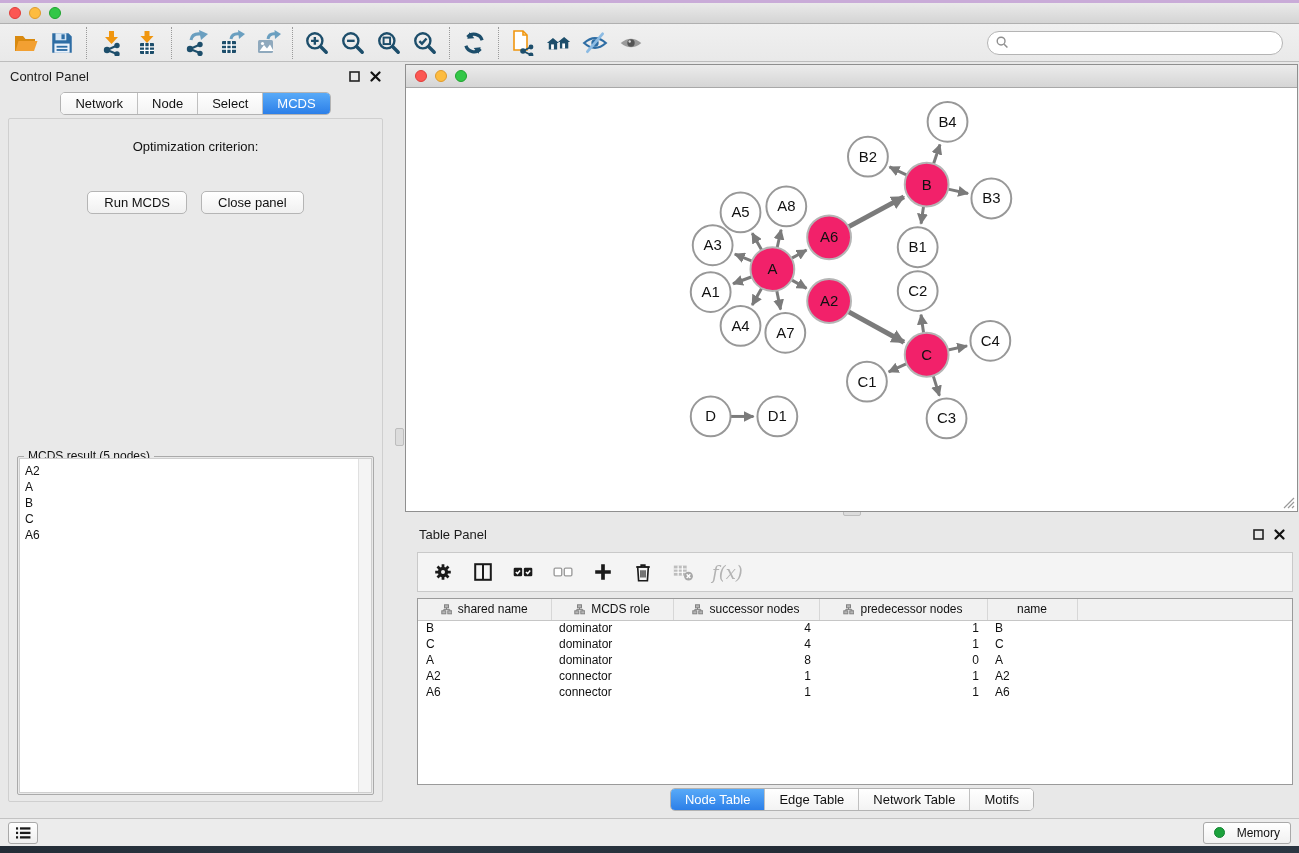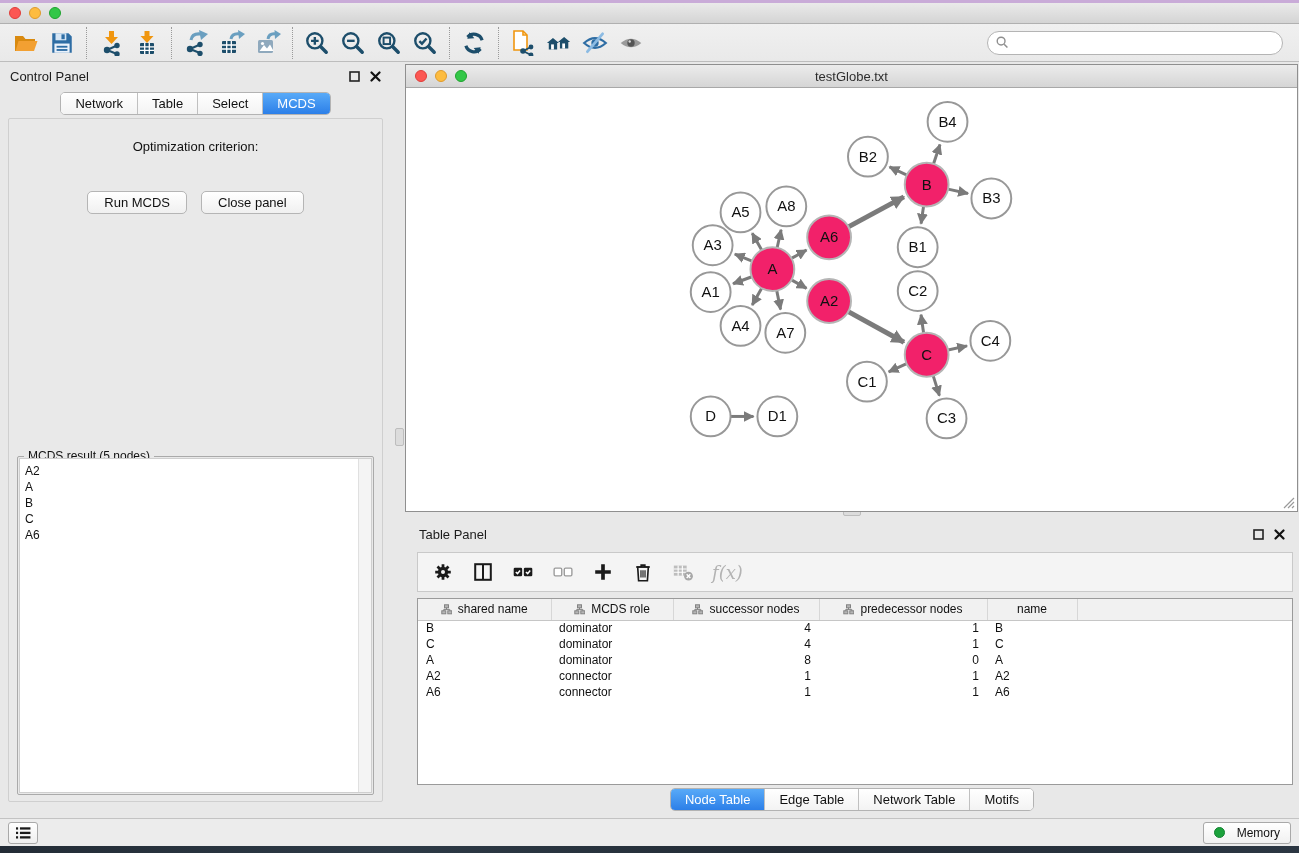--- a/index.html
+++ b/index.html
@@ -279,21 +279,21 @@
       <span class="pbtn">
         <svg viewBox="0 0 11 11">
             <path d="M1.5 1.5l8 8M9.5 1.5l-8 8" stroke="#111" stroke-width="2.2" stroke-linecap="round"></path>
           </svg>
       </span>
     </span>
   </div>
   <div class="tabrow">
     <div class="seg" id="cp-tabs">
         <div class="tab">Network</div>
-        <div class="tab">Table</div>
+        <div class="tab">Node</div>
         <div class="tab">Select</div>
         <div class="tab sel">MCDS</div>
       </div>
   </div>
   <div id="cp-content">
     <div id="opt-label">Optimization criterion:</div>
     <div class="btnrow">
       <button class="pushbtn">Run MCDS</button>
       <button class="pushbtn">Close panel</button>
     </div>
@@ -314,21 +314,20 @@
 <div class="abs vgrip"></div>
 <div class="abs hgrip"></div>
 
 <div id="net-frame" class="abs">
   <div id="net-titlebar">
     <div class="tl-group">
       <span class="tl red"></span>
       <span class="tl yellow"></span>
       <span class="tl green"></span>
     </div>
-    <div class="wtitle">testGlobe.txt</div>
   </div>
   <div id="net-canvas">
     <svg id="graph-svg" viewBox="0 0 891 423">
         <defs>
           <marker id="arrow-thin" viewBox="0 0 10 10" refX="9" refY="5" markerWidth="11" markerHeight="11" markerUnits="userSpaceOnUse" orient="auto">
             <path d="M0,0 L10,5 L0,10 z" fill="#7b7b7b"></path>
           </marker>
           <marker id="arrow-thick" viewBox="0 0 10 10" refX="9" refY="5" markerWidth="14" markerHeight="14" markerUnits="userSpaceOnUse" orient="auto">
             <path d="M0,0 L10,5 L0,10 z" fill="#7b7b7b"></path>
           </marker>

